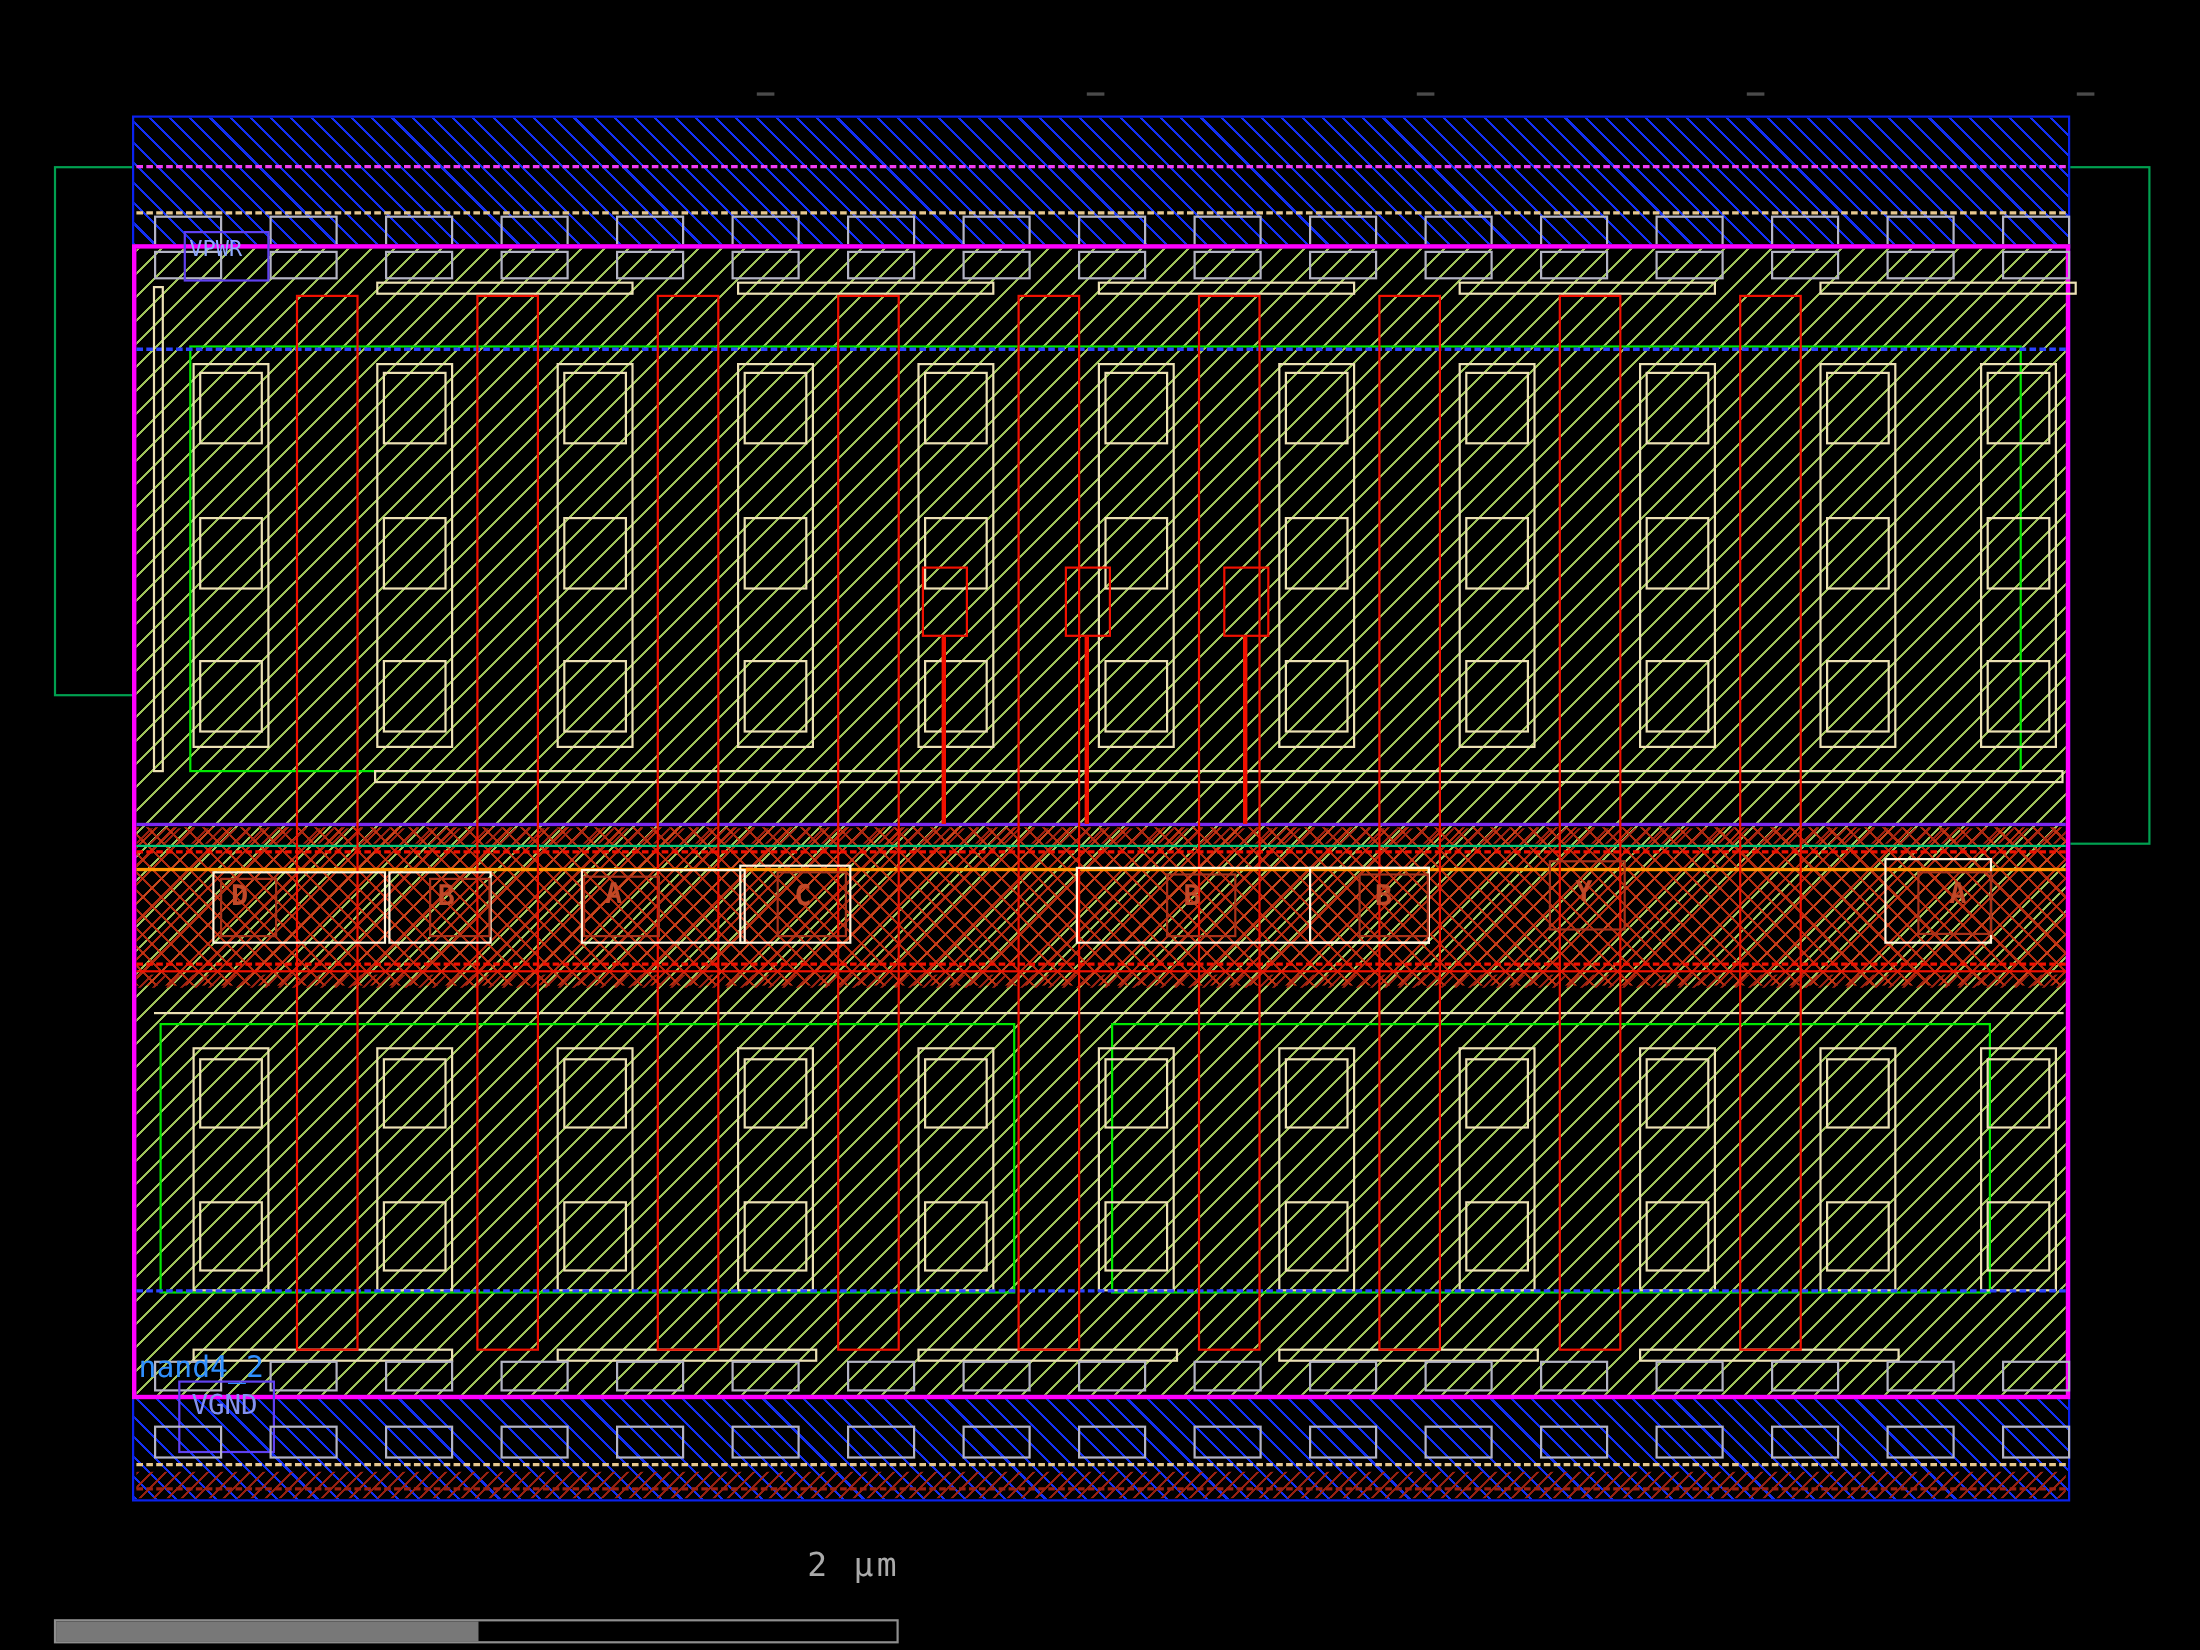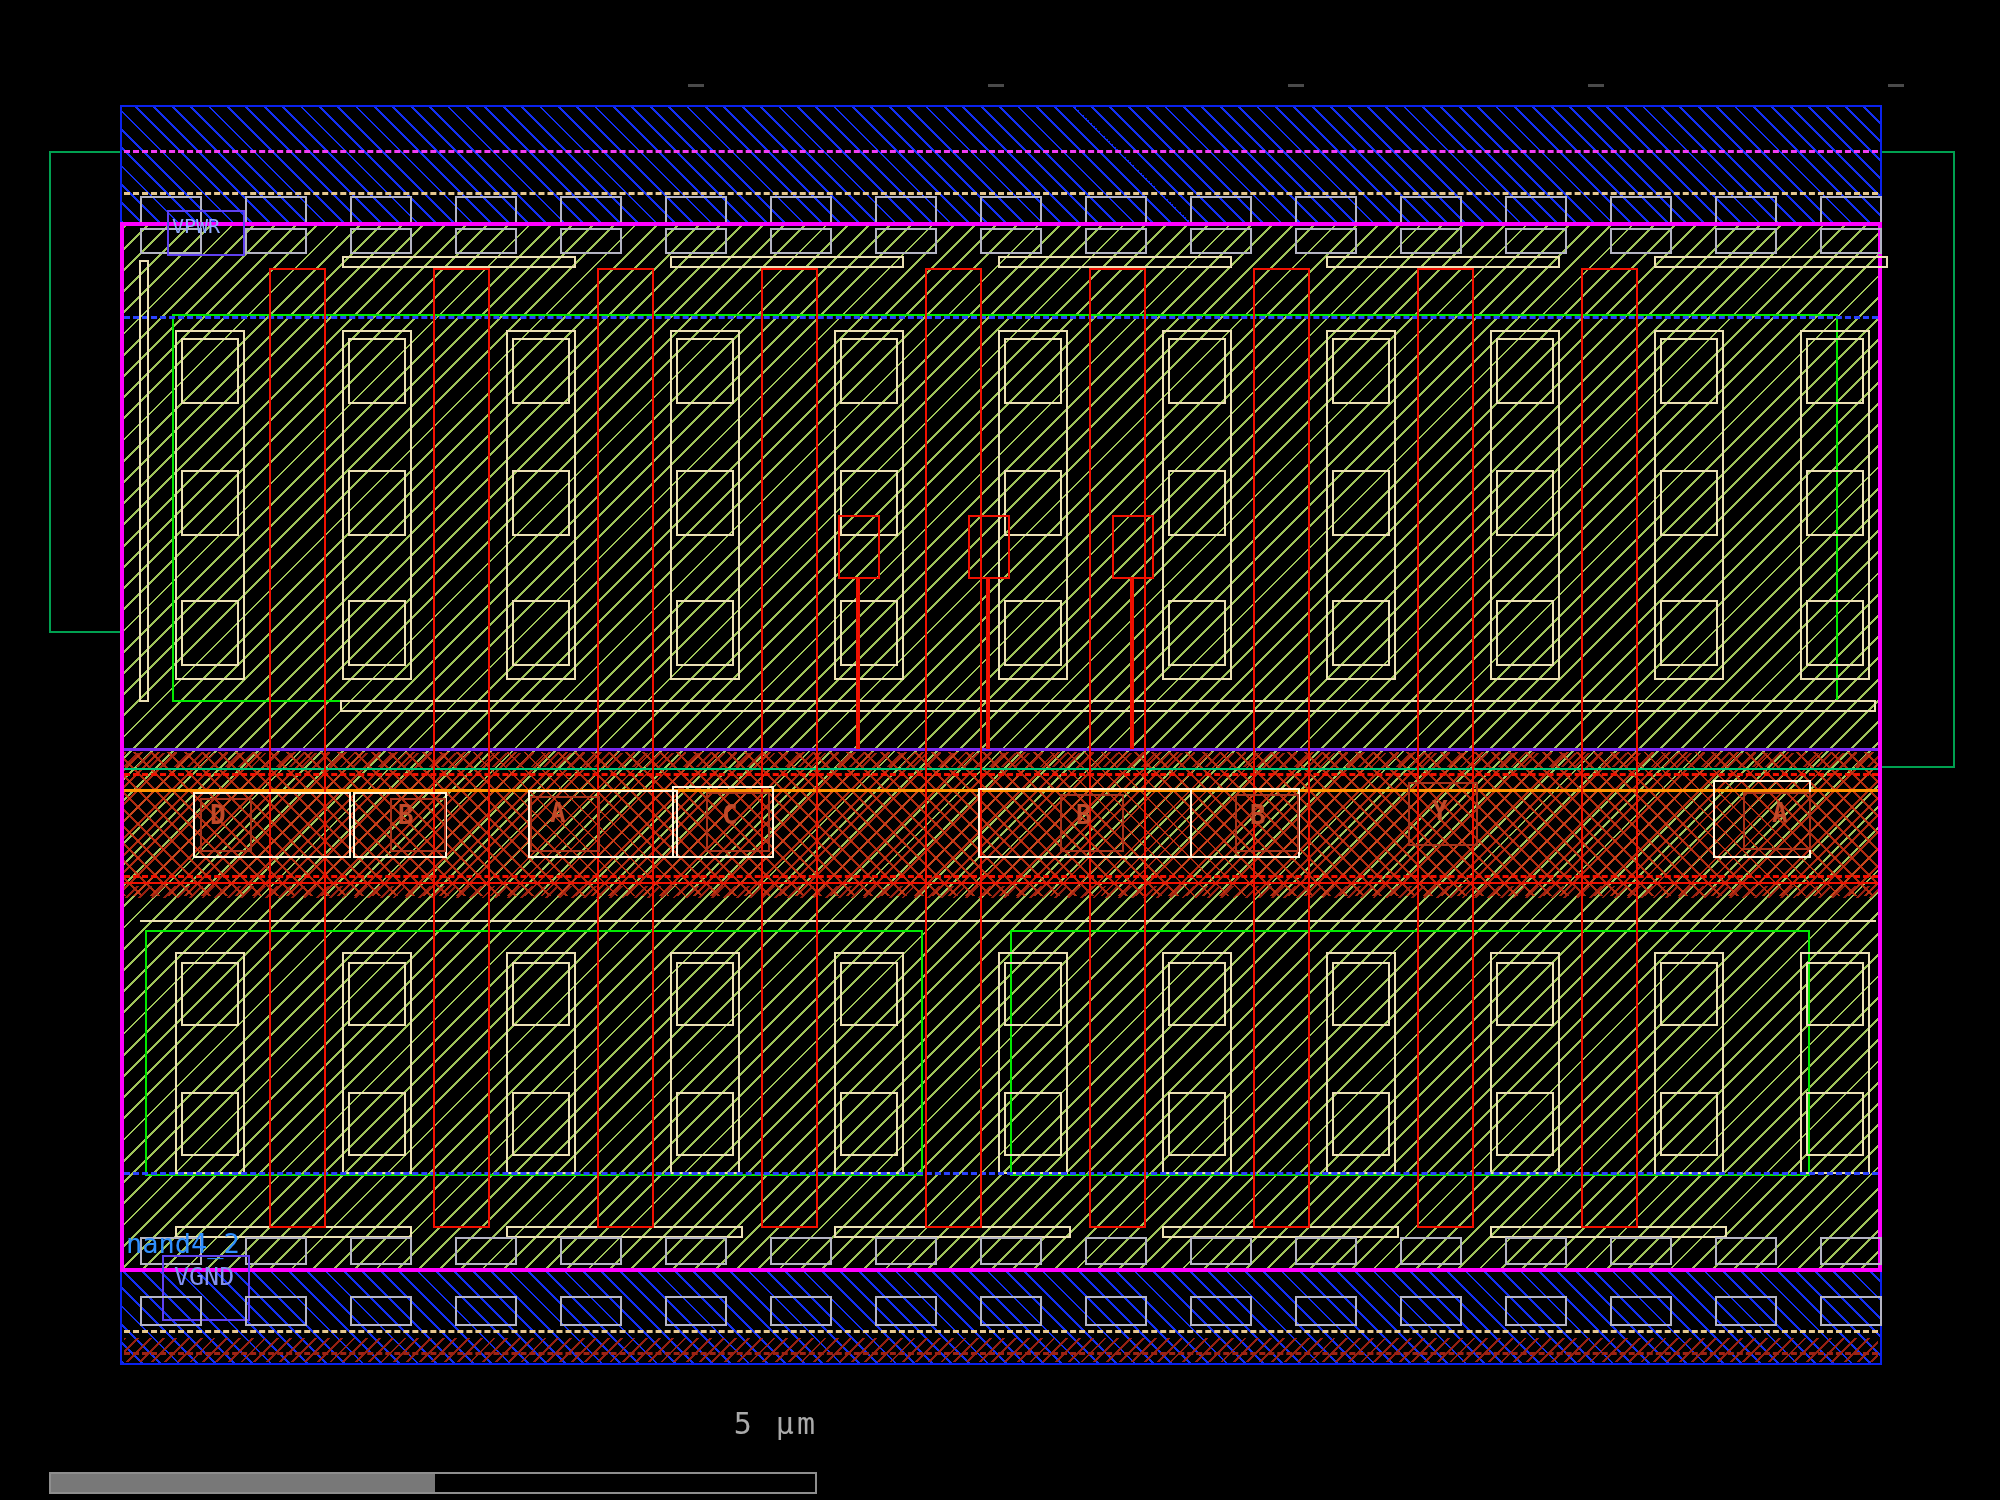--- a/index.html
+++ b/index.html
@@ -64,21 +64,21 @@
   .scale-label{left:600px;top:1406px;width:218px;text-align:right;
                font-size:30px;color:#aaaaaa;letter-spacing:3px;}
 </style>
 </head>
 <body>
 
 <div class="canvas" id="canvas">
   <span class="txt vpwr-label">VPWR</span>
   <span class="txt cell-name">nand4_2</span>
   <span class="txt vgnd-label">VGND</span>
-  <span class="txt scale-label">5 μm</span>
+  <span class="txt scale-label">2 μm</span>
 <div class="sh outline-green-dark" style="left: 49px; top: 151px; width: 951px; height: 482px;"></div>
     <div class="sh outline-green-dark" style="left: 1100px; top: 151px; width: 855px; height: 617px;"></div>
     <div class="sh hatch-blue" style="left: 120px; top: 105px; width: 1762px; height: 1260px;"></div>
     <div class="sh l-magenta-dash" style="left: 124px; top: 150px; width: 1754px; height: 0px;"></div>
     <div class="sh l-tan-dash" style="left: 124px; top: 192px; width: 1754px; height: 0px;"></div>
     <div class="sh outline-gray" style="left: 140px; top: 196px; width: 62px; height: 30px;"></div>
     <div class="sh outline-gray" style="left: 245px; top: 196px; width: 62px; height: 30px;"></div>
     <div class="sh outline-gray" style="left: 350px; top: 196px; width: 62px; height: 30px;"></div>
     <div class="sh outline-gray" style="left: 455px; top: 196px; width: 62px; height: 30px;"></div>
     <div class="sh outline-gray" style="left: 560px; top: 196px; width: 62px; height: 30px;"></div>

